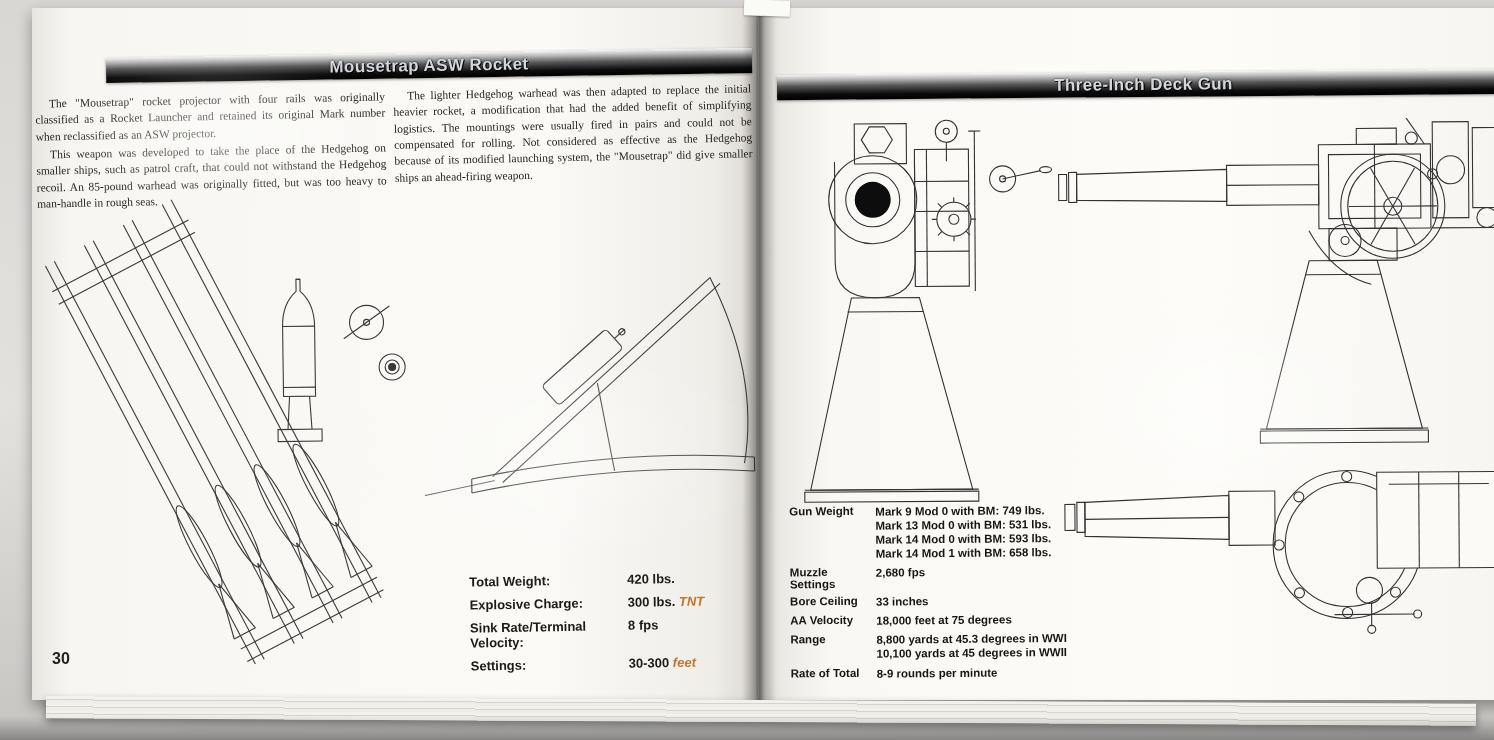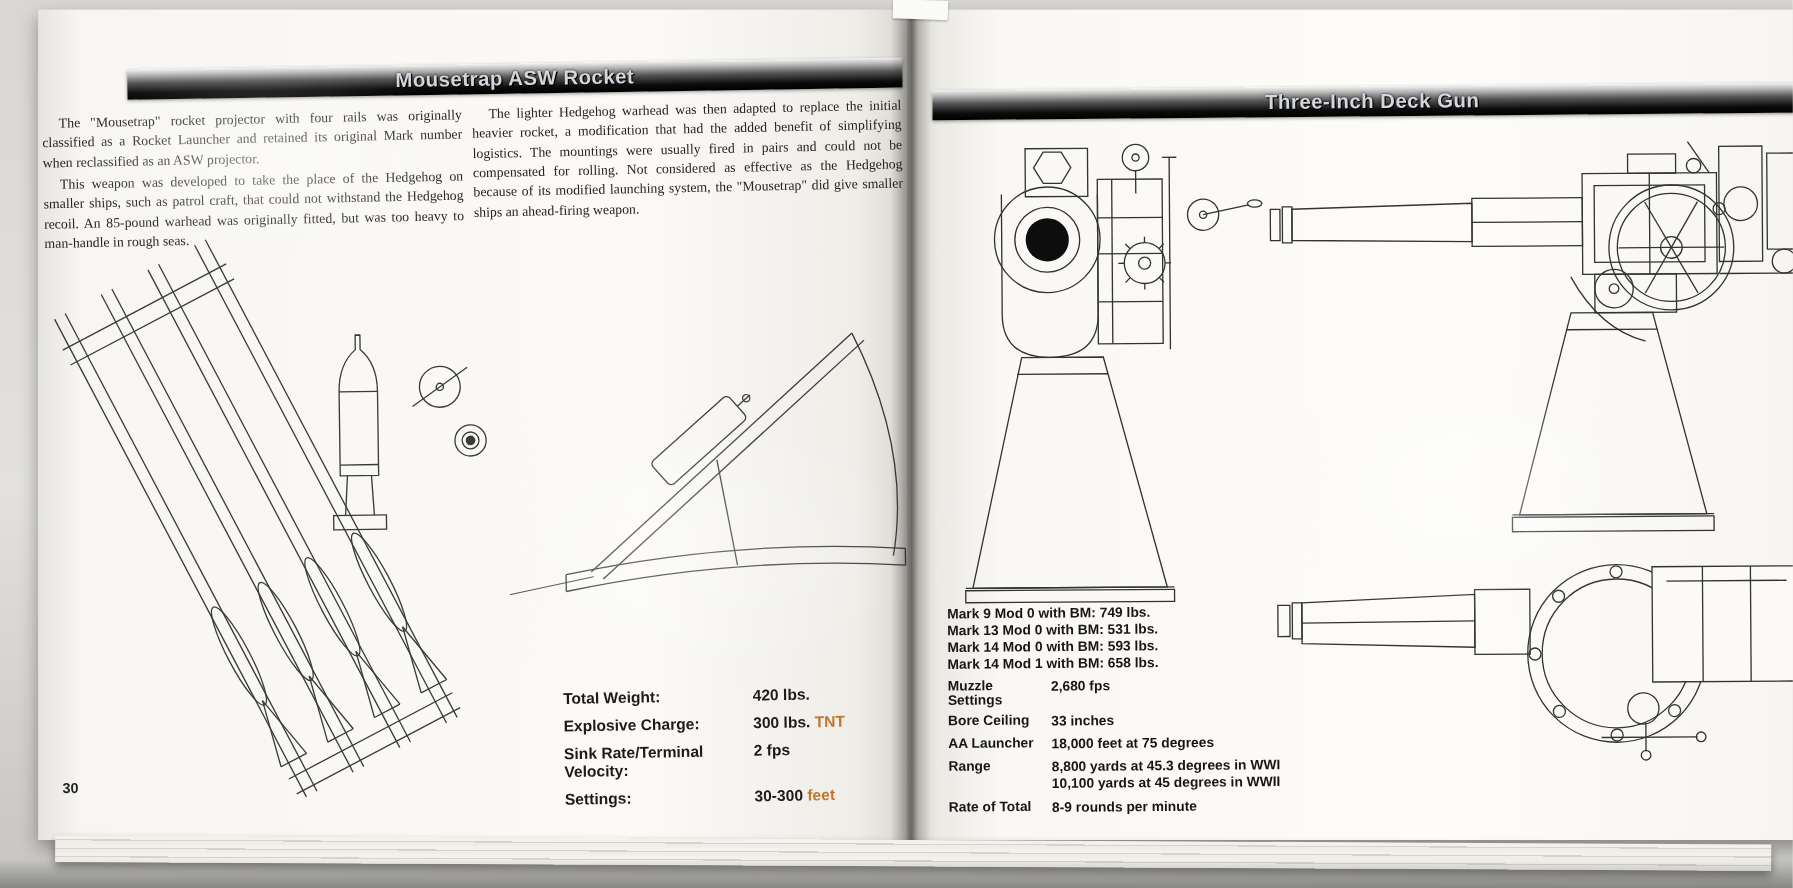--- a/index.html
+++ b/index.html
@@ -54,32 +54,32 @@
   .col2{left:374px;top:78px;width:358px;}
   .diagram{position:absolute;pointer-events:none;}
   .dia-left{left:6px;top:184px;transform:rotate(-.8deg);}
   .dia-right{left:738px;top:94px;transform:rotate(-.4deg);}
   .spec-left{
     position:absolute;left:450px;top:566px;width:300px;transform:rotate(-1deg);
     font-family:"Liberation Sans", sans-serif;font-size:13px;font-weight:bold;color:#1c1b19;
   }
   .spec-left .spec-row{margin-bottom:8px;display:flex;}
   .spec-left .spec-label{width:158px;flex-shrink:0;}
-  .accent{color:var(--accent,#c0762f);}
+  .accent{color:var(--accent,#c0762f);font-style:italic;}
   .spec-right{
     position:absolute;left:770px;top:498px;width:320px;transform:rotate(-.5deg);
     font-family:"Liberation Sans", sans-serif;font-size:11.5px;font-weight:bold;color:#171614;
   }
   .spec-right .rrow{display:flex;margin-bottom:5px;}
   .spec-right .rlabel{width:86px;flex-shrink:0;}
   .spec-right .rlines div{line-height:14px;}
   .spec-right .rrow-last{margin-top:6px;}
   .page-number{
     position:absolute;left:32px;top:644px;font-family:"Liberation Sans", sans-serif;
-    font-size:12px;font-weight:bold;color:#222;
+    font-size:16px;font-weight:bold;color:#222;
   }
   .glare{position:absolute;pointer-events:none;border-radius:50%;filter:blur(14px);}
   .glare1{left:30px;top:55px;width:340px;height:150px;background:radial-gradient(ellipse,rgba(255,255,255,.5),rgba(255,255,255,0) 70%);}
   .glare2{left:340px;top:320px;width:420px;height:260px;background:radial-gradient(ellipse,rgba(255,255,255,.30),rgba(255,255,255,0) 70%);}
   .glare3{left:1030px;top:290px;width:340px;height:220px;background:radial-gradient(ellipse,rgba(255,255,255,.42),rgba(255,255,255,0) 70%);}
   svg{display:block;}
 </style>
 </head>
 <body>
 
@@ -176,21 +176,21 @@
     <div class="spec-row">
       <span class="spec-label">Total Weight:</span>
       <span class="spec-value"><span>420 lbs.</span> <span class="accent"></span></span>
     </div>
     <div class="spec-row">
       <span class="spec-label">Explosive Charge:</span>
       <span class="spec-value"><span>300 lbs.</span> <span class="accent">TNT</span></span>
     </div>
     <div class="spec-row">
       <span class="spec-label">Sink Rate/Terminal Velocity:</span>
-      <span class="spec-value"><span>2 fps</span> <span class="accent"></span></span>
+      <span class="spec-value"><span>8 fps</span> <span class="accent"></span></span>
     </div>
     <div class="spec-row">
       <span class="spec-label">Settings:</span>
       <span class="spec-value"><span>30-300</span> <span class="accent">feet</span></span>
     </div>
   </div>
 
   <div class="page-number">30</div>
 
   <div class="header-bar hdr-right">
@@ -301,41 +301,42 @@
         <line x1="612" y1="504" x2="612" y2="528"></line>
           <circle cx="612" cy="531" r="4"></circle>
         <line x1="742" y1="420" x2="752" y2="420"></line>
           <line x1="742" y1="440" x2="752" y2="440"></line>
       </g>
     </svg>
   </div>
 
   <div class="spec-right">
     <div class="rrow">
+      <div class="rlabel">Gun Weight</div>
       <div class="rlines">
         <div>Mark 9 Mod 0 with BM:  749 lbs.</div>
         <div>Mark 13 Mod 0 with BM:  531 lbs.</div>
         <div>Mark 14 Mod 0 with BM:  593 lbs.</div>
         <div>Mark 14 Mod 1 with BM:  658 lbs.</div>
       </div>
     </div>
     <div class="rrow">
       <div class="rlabel">Muzzle Settings</div>
       <div class="rlines">
           <div>2,680 fps</div>
         </div>
     </div>
     <div class="rrow">
       <div class="rlabel">Bore Ceiling</div>
       <div class="rlines">
           <div>33 inches</div>
         </div>
     </div>
     <div class="rrow">
-      <div class="rlabel">AA Launcher</div>
+      <div class="rlabel">AA Velocity</div>
       <div class="rlines">
           <div>18,000 feet at 75 degrees</div>
         </div>
     </div>
     <div class="rrow">
       <div class="rlabel">Range</div>
       <div class="rlines">
         <div>8,800 yards at 45.3 degrees in WWI</div>
         <div>10,100 yards at 45 degrees in WWII</div>
       </div>

